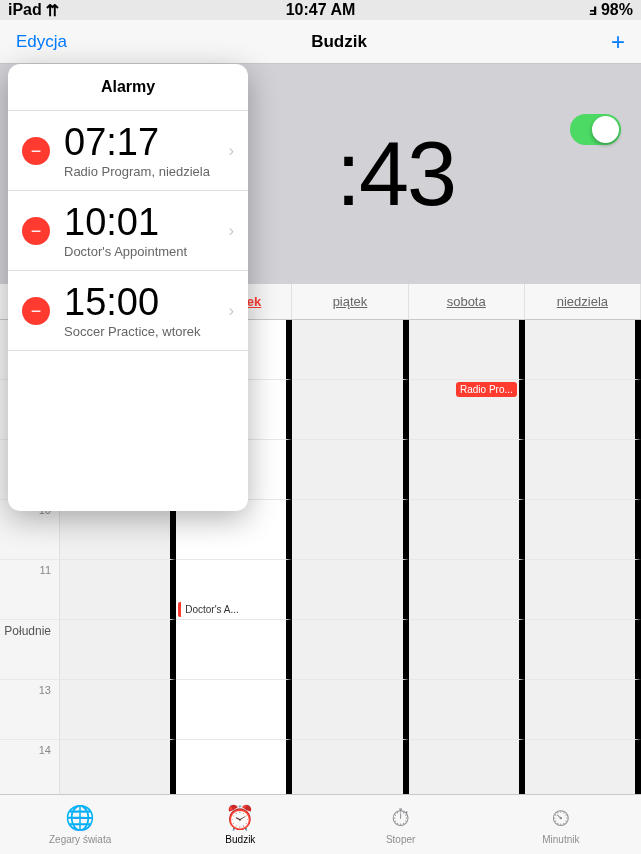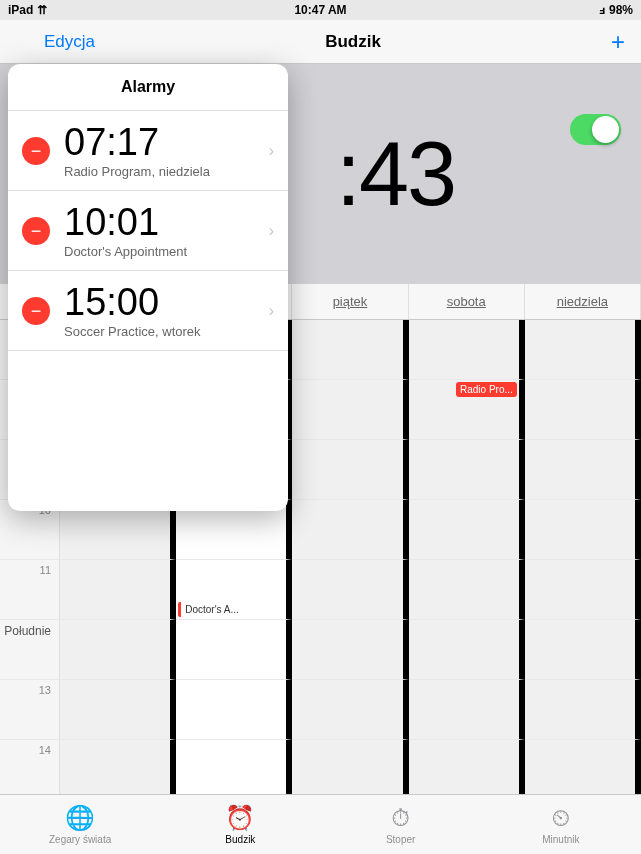--- a/index.html
+++ b/index.html
@@ -13,21 +13,21 @@
     }
 
     
     .status-bar {
       height: 20px;
       background: #e8e8e8;
       display: flex;
       align-items: center;
       justify-content: space-between;
       padding: 0 8px;
-      font-size: 12px;
+      font-size: 16px;
       font-weight: 600;
       color: #000;
       z-index: 100;
       position: relative;
     }
     .status-left { display: flex; align-items: center; gap: 4px; }
     .status-center { position: absolute; left: 50%; transform: translateX(-50%); }
     .status-right { display: flex; align-items: center; gap: 4px; margin-left: auto; }
 
     
@@ -35,21 +35,21 @@
       height: 44px;
       background: #f7f7f7;
       border-bottom: 1px solid #c8c8c8;
       display: flex;
       align-items: center;
       justify-content: space-between;
       padding: 0 16px;
       z-index: 100;
       position: relative;
     }
-    .nav-edit { color: #007aff; font-size: 17px; margin-left: 28px; }
+    .nav-edit { color: #007aff; font-size: 17px; }
     .nav-title { font-size: 17px; font-weight: 600; color: #000; }
     .nav-add { color: #007aff; font-size: 24px; font-weight: 300; }
 
     
     .main-bg {
       position: absolute;
       top: 64px;
       left: 0;
       right: 0;
       bottom: 0;
@@ -221,21 +221,21 @@
       font-size: 10px;
       color: #8e8e93;
     }
     .tab-label.active { color: #000; }
 
     
     .alarm-panel {
       position: absolute;
       top: 64px;
       left: 8px;
-      width: 280px;
+      width: 240px;
       background: white;
       border-radius: 12px;
       box-shadow: 0 8px 30px rgba(0,0,0,0.3);
       z-index: 200;
       overflow: hidden;
     }
     .alarm-panel-title {
       text-align: center;
       padding: 14px;
       font-size: 16px;

